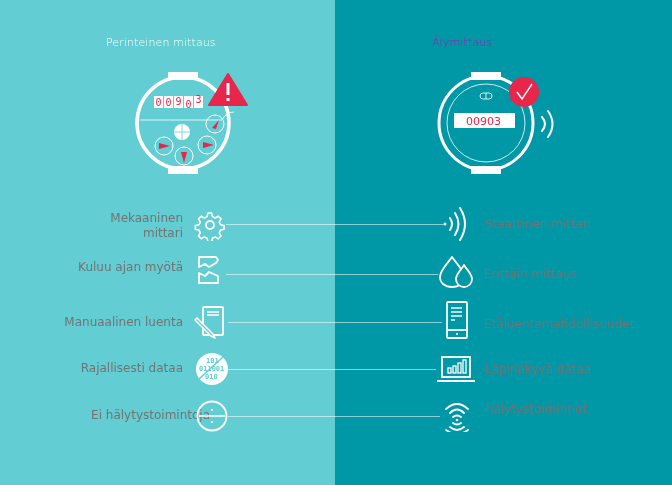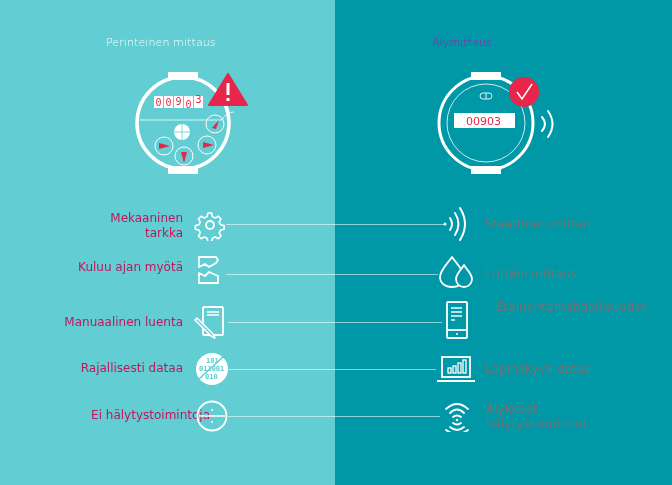--- a/index.html
+++ b/index.html
@@ -5,21 +5,21 @@
   html, body { margin:0; padding:0; }
   body { width:672px; height:485px; position:relative; overflow:hidden; font-family:"DejaVu Sans", sans-serif; }
   .half { position:absolute; top:0; height:485px; }
   .left { left:0; width:335px; background:#62ced3; }
   .right { left:335px; width:337px; background:#0097a7; }
   .title { position:absolute; top:36px; font-size:11px; font-weight:300; color:#ffffff; letter-spacing:0.1px; }
   .title.l { left:106px; }
   .title.r { left:432px; color:#a21caf; }
   .meter { position:absolute; }
   .conn { position:absolute; height:1px; background:rgba(255,255,255,0.55); }
-  .label { position:absolute; color:#be185d; font-size:12px; line-height:15px; }
+  .label { position:absolute; color:#737373; font-size:12px; line-height:15px; }
   .label.l { text-align:right; }
   .label.r { text-align:left; color:#737373; }
   .icon { position:absolute; }
 </style>
 </head>
 <body>
 
 <div class="half left"></div>
 <div class="half right"></div>
 
@@ -83,21 +83,21 @@
 </svg>
 
 <div class="conn" style="left:226px; top:224px; width:220px;"></div>
 <div class="conn" style="left:226px; top:274px; width:212px;"></div>
 <div class="conn" style="left:228px; top:322px; width:214px;"></div>
 <div class="conn" style="left:228px; top:369px; width:208px;"></div>
 <div class="conn" style="left:228px; top:416px; width:212px;"></div>
 
 <div class="label l" style="right:489px; top:211px;">
   <div>Mekaaninen</div>
-  <div>tarkka</div>
+  <div>mittari</div>
 </div>
 <div class="label l" style="right:489px; top:260px;">Kuluu ajan myötä</div>
 <div class="label l" style="right:489px; top:315px;">Manuaalinen luenta</div>
 <div class="label l" style="right:489px; top:361px;margin-left:6px;">Rajallisesti dataa</div>
 <div class="label l" style="right:462px; top:408px;">Ei hälytystoimintoja</div>
 
 <svg class="icon" style="left:194px;top:209px;" width="32" height="32" viewBox="0 0 32 32">
   <path d="M14 3 h4 l1 4 l3 1.5 l3.5-2 l3 3 l-2 3.5 l1.5 3 l4 1 v4 l-4 1 l-1.5 3 l2 3.5 l-3 3 l-3.5-2 l-3 1.5 l-1 4 h-4 l-1-4 l-3-1.5 l-3.5 2 l-3-3 l2-3.5 l-1.5-3 l-4-1 v-4 l4-1 l1.5-3 l-2-3.5 l3-3 l3.5 2 l3-1.5 z" fill="none" stroke="#fff" stroke-width="1.8" stroke-linejoin="round" transform="scale(0.9) translate(1.5,1.5)"></path>
   <circle cx="16" cy="16" r="4" fill="none" stroke="#fff" stroke-width="1.8"></circle>
 </svg>
@@ -159,18 +159,17 @@
   <path d="M7 13 Q14 6 21 13"></path>
   <path d="M10 17 Q14 14 18 17"></path>
   <circle cx="14" cy="20" r="1.3" fill="#fff" stroke="none"></circle>
   <path d="M10 23 Q14 26 18 23"></path>
   <path d="M7 27 Q14 33 21 27"></path>
   <path d="M3 30 Q14 38 25 30"></path>
 </svg>
 
 <div class="label r" style="left:485px; top:217px;">Staattinen mittari</div>
 <div class="label r" style="left:484px; top:267px;">Erittäin mittaus</div>
-<div class="label r" style="left:484px; top:300px;margin-left:12px;">Etäluentamahdollisuudet</div>
+<div class="label r" style="left:484px; top:317px;">Etäluentamahdollisuudet</div>
 <div class="label r" style="left:485px; top:362px;">Läpinäkyvä dataa</div>
 <div class="label r" style="left:486px; top:402px;">
-  <div>Älykkäät</div>
   <div>hälytystoiminnot</div>
 </div>
 
 </body></html>

